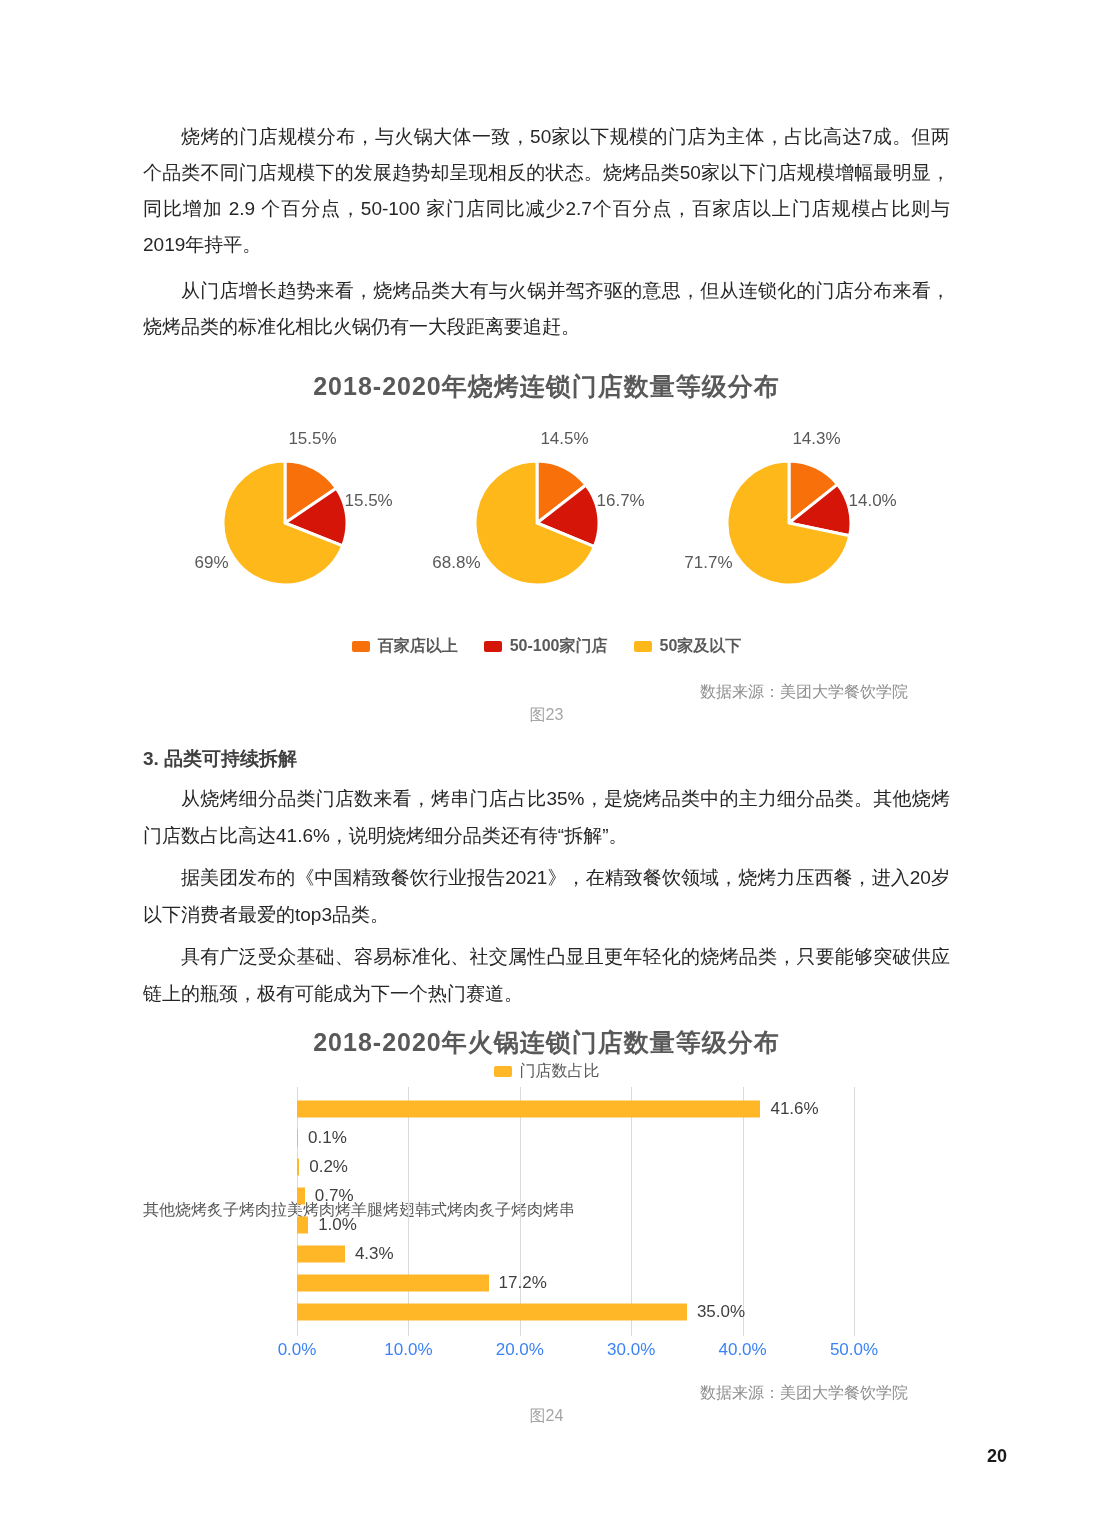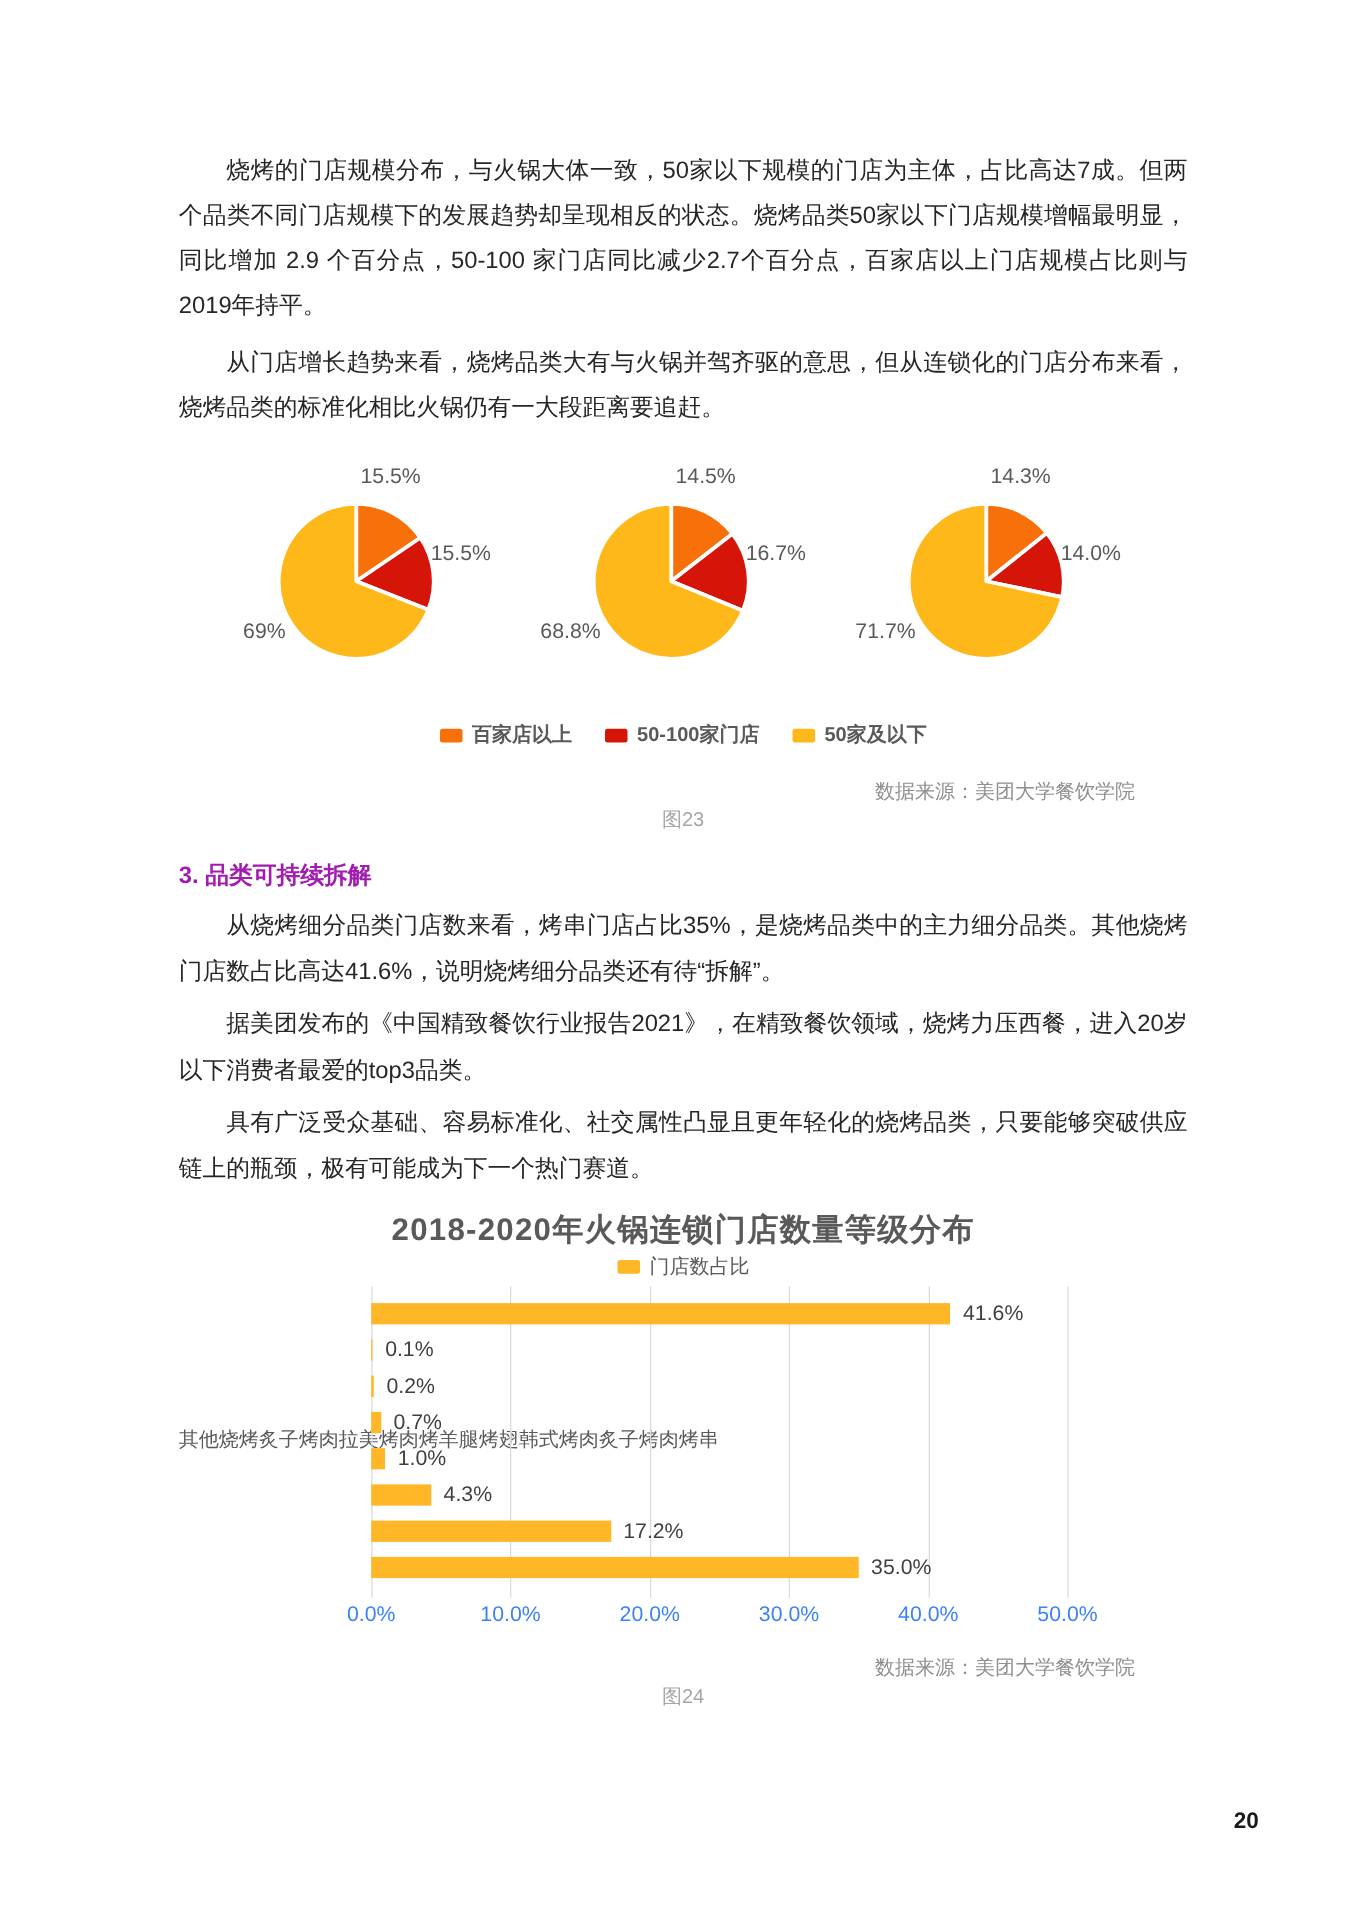--- a/index.html
+++ b/index.html
@@ -7,21 +7,21 @@
         font-family:"Liberation Sans","DejaVu Sans",sans-serif;}
   .content{width:807px;margin-left:143px;padding-top:119px;}
 
   .body-text{margin:0;font-size:19px;line-height:36px;color:#262626;text-align:justify;
              text-indent:2em;overflow:hidden;}
   .p1{height:144px;}
   .p2{margin-top:10px;height:72px;}
   .p3{margin-top:9px;height:74px;line-height:37px;}
   .p4{margin-top:5px;height:74px;line-height:37px;}
   .p5{margin-top:5px;height:74px;line-height:37px;}
-  .heading{margin:20px 0 0 0;height:24px;font-size:19px;line-height:24px;font-weight:bold;color:#a21caf;}
+  .heading{margin:20px 0 0 0;height:24px;font-size:19px;line-height:24px;font-weight:bold;color:#404040;}
 
   .chart-title{margin:0;font-size:25px;line-height:34px;font-weight:bold;color:#595959;text-align:center;letter-spacing:1px;}
   .t1{margin-top:24px;}
   .t2{margin-top:13px;}
 
   
   .pies-row{margin-top:26px;height:162px;display:flex;justify-content:center;padding-right:20px;}
   .pie-block{position:relative;width:252px;height:162px;flex:0 0 auto;}
   .pie-svg{position:absolute;top:28px;left:50%;transform:translateX(-50%);}
   .pie-label{position:absolute;font-size:17px;line-height:20px;color:#595959;white-space:nowrap;}
@@ -60,20 +60,21 @@
 </head>
 <body>
 
 <div class="page">
   <div class="content">
 
     <p class="body-text p1">烧烤的门店规模分布，与火锅大体一致，50家以下规模的门店为主体，占比高达7成。但两个品类不同门店规模下的发展趋势却呈现相反的状态。烧烤品类50家以下门店规模增幅最明显，同比增加 2.9 个百分点，50-100 家门店同比减少2.7个百分点，百家店以上门店规模占比则与2019年持平。</p>
     <p class="body-text p2">从门店增长趋势来看，烧烤品类大有与火锅并驾齐驱的意思，但从连锁化的门店分布来看，烧烤品类的标准化相比火锅仍有一大段距离要追赶。</p>
 
     <section>
+      <h2 class="chart-title t1">2018-2020年烧烤连锁门店数量等级分布</h2>
       <div class="pies-row" id="pies-row">
           <div class="pie-block">
             <svg width="132" height="132" viewBox="0 0 132 132" class="pie-svg">
               <path d="M66,66 L66.00,4.00 A62,62 0 0 1 117.28,31.15 Z" fill="#F8700A" stroke="#ffffff" stroke-width="3" stroke-linejoin="round"></path>
               <path d="M66,66 L117.28,31.15 A62,62 0 0 1 123.65,88.82 Z" fill="#D51507" stroke="#ffffff" stroke-width="3" stroke-linejoin="round"></path>
               <path d="M66,66 L123.65,88.82 A62,62 0 1 1 66.00,4.00 Z" fill="#FFB81A" stroke="#ffffff" stroke-width="3" stroke-linejoin="round"></path>
             </svg>
             <span class="pie-label top">15.5%</span>
             <span class="pie-label right">15.5%</span>
             <span class="pie-label left">69%</span>

